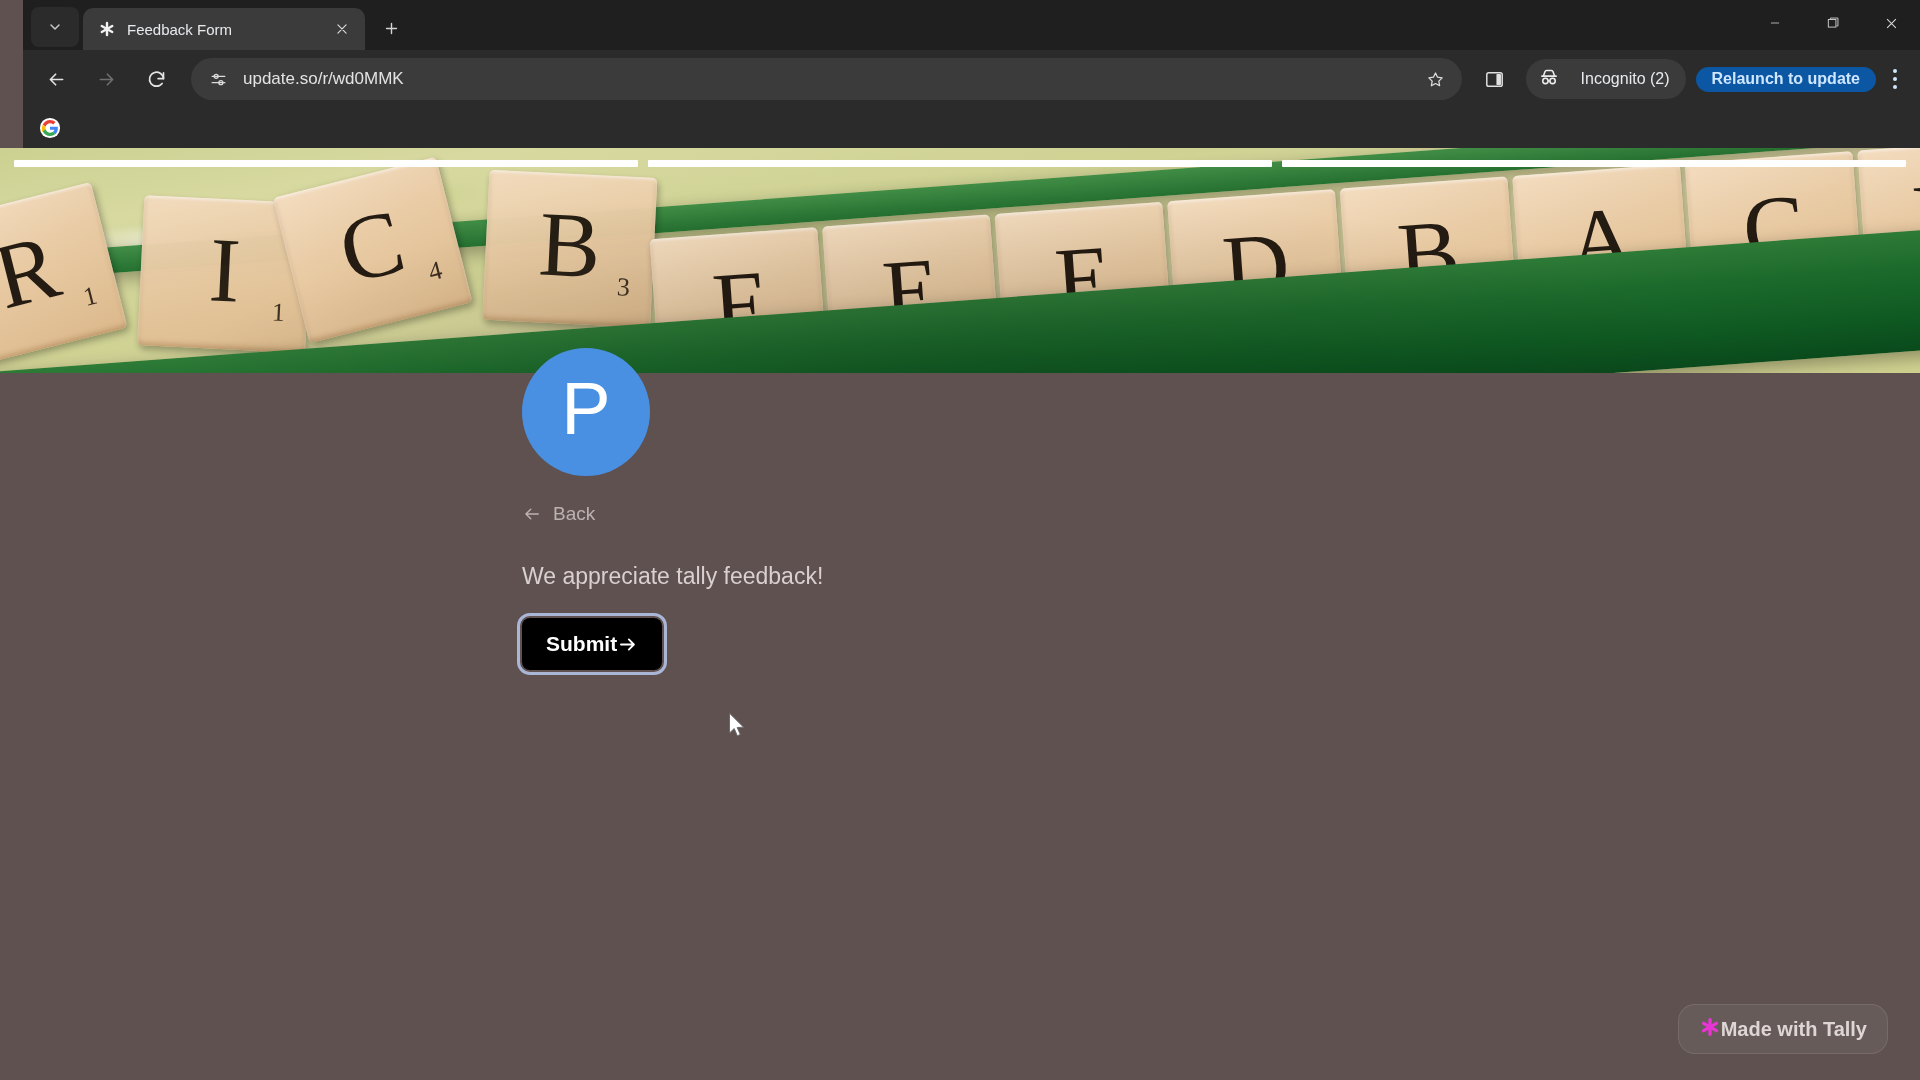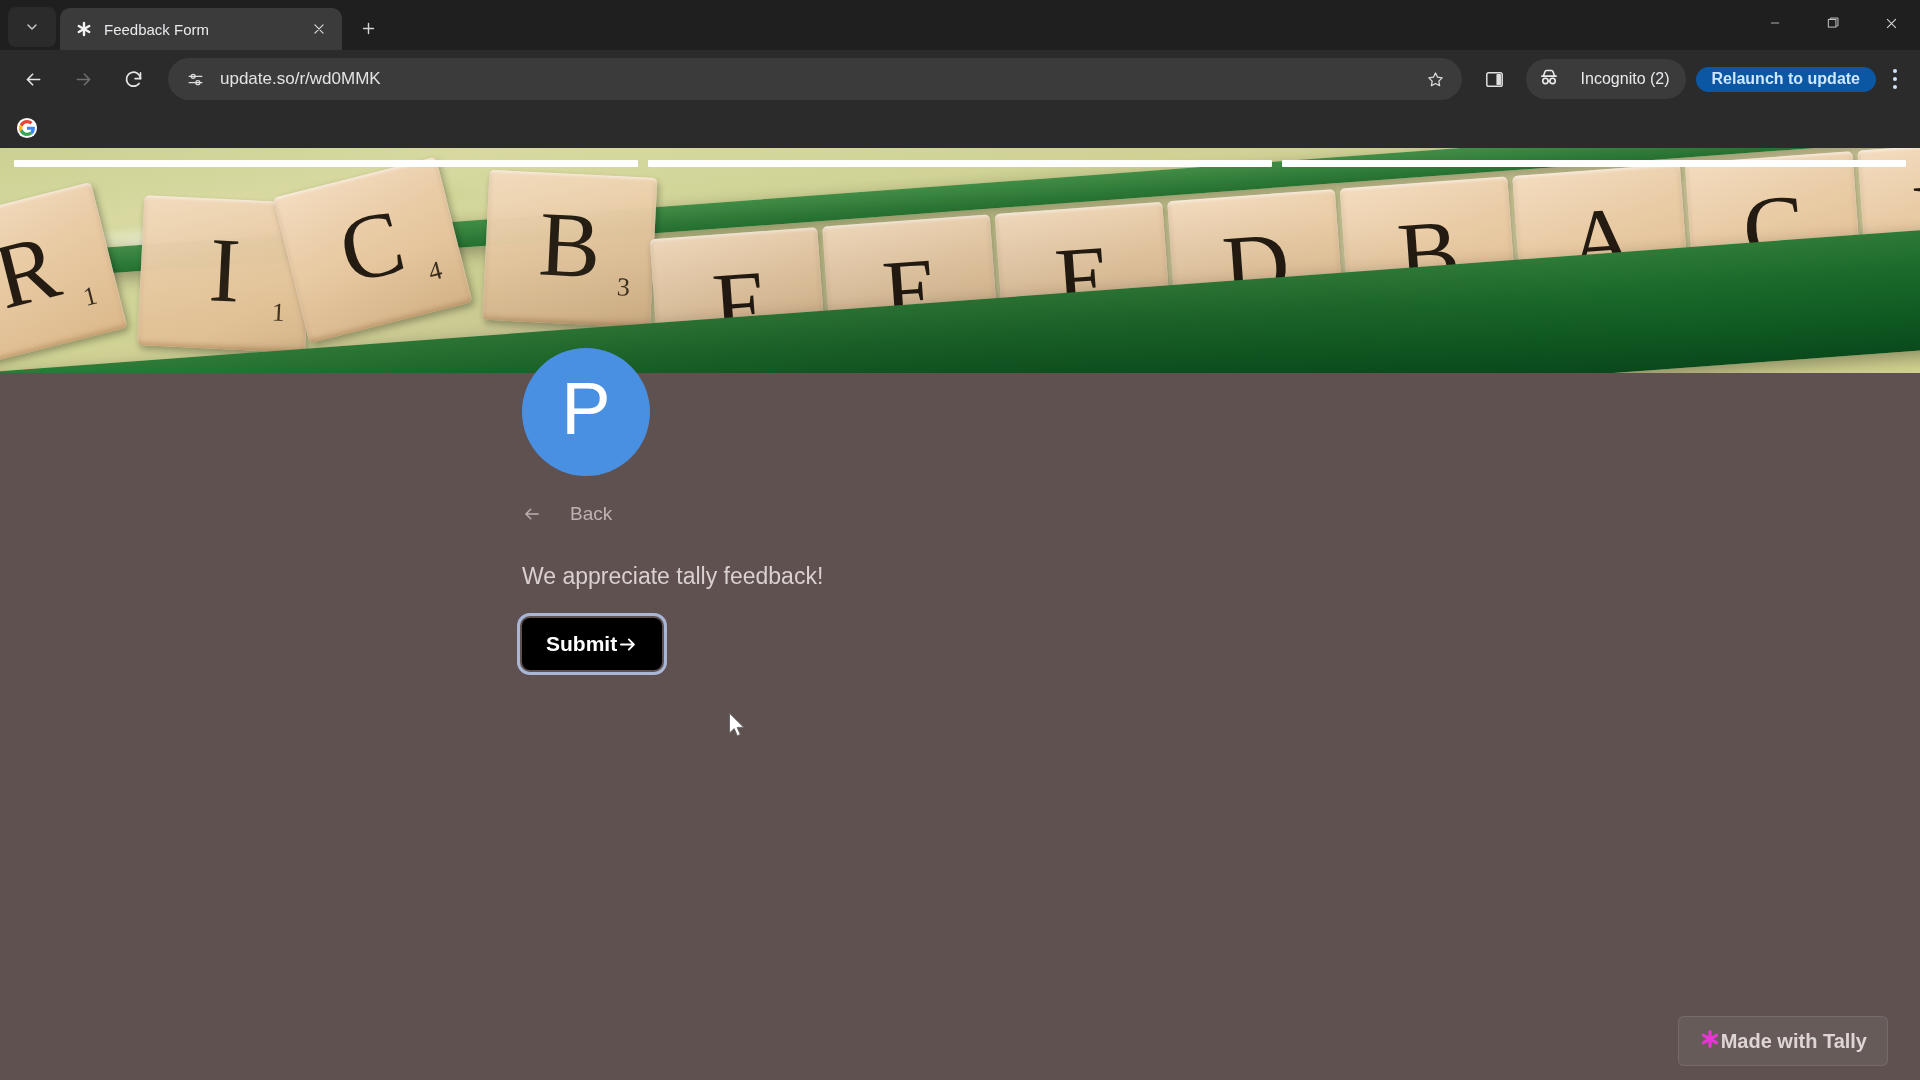--- a/index.html
+++ b/index.html
@@ -4,21 +4,21 @@
 <style>
   * { box-sizing: border-box; margin: 0; padding: 0; }
   html, body {
     width: 1920px; height: 1080px;
     overflow: hidden;
     font-family: "Liberation Sans", sans-serif;
     background: #5e5150;
   }
 
   
-  .browser { width: 1920px; height: 1080px; position: relative; }
+  .browser { width: 1920px; height: 1080px; position: relative; padding-left: 23px; }
 
   .tabstrip {
     height: 50px; background: #1f1f1f;
     display: flex; align-items: flex-end; padding-left: 8px;
     position: relative;
   }
   .tab-search {
     width: 48px; height: 40px; margin-bottom: 3px; margin-right: 4px;
     border-radius: 8px; background: #2b2b2b;
     display: flex; align-items: center; justify-content: center;
@@ -216,43 +216,43 @@
   }
   .avatar span {
     color: #ffffff; font-size: 74px; line-height: 1;
     font-family: "Liberation Sans", sans-serif; font-weight: normal;
     transform: translateY(-3px);
   }
 
   .form-area { position: relative; padding-left: 522px; padding-top: 130px; }
 
   .back-link {
-    display: inline-flex; align-items: center; gap: 28px;
+    display: inline-flex; align-items: center; gap: 11px;
     color: #bdb2b1; font-size: 19px; margin-bottom: 38px;
   }
 
   .appreciate {
     color: #d9d0cf; font-size: 23px; margin-bottom: 28px;
   }
 
   .submit-btn {
     display: inline-flex; align-items: center; 
     background: #000000; color: #ffffff;
     font-size: 21px; font-weight: bold;
     padding: 14px 24px; border-radius: 8px;
     border: none; outline: 3px solid #a9b6d6; outline-offset: 2px;
     font-family: "Liberation Sans", sans-serif;
   }
 
   .tally-badge {
-    position: absolute; right: 32px; bottom: 14px;
+    position: absolute; right: 32px; bottom: 26px;
     display: inline-flex; align-items: center; 
     background: rgba(255,255,255,.06);
     border: 1px solid rgba(255,255,255,.10);
-    border-radius: 6px; padding: 11px 20px;
+    border-radius: 17px; padding: 11px 20px;
   }
   .tally-badge span.txt { color: #ded6d5; font-size: 20px; font-weight: bold; }
 
   .cursor { position: absolute; left: 728px; top: 712px; z-index: 40; }
 </style>
 </head>
 <body>
 
 <div class="browser">
 

